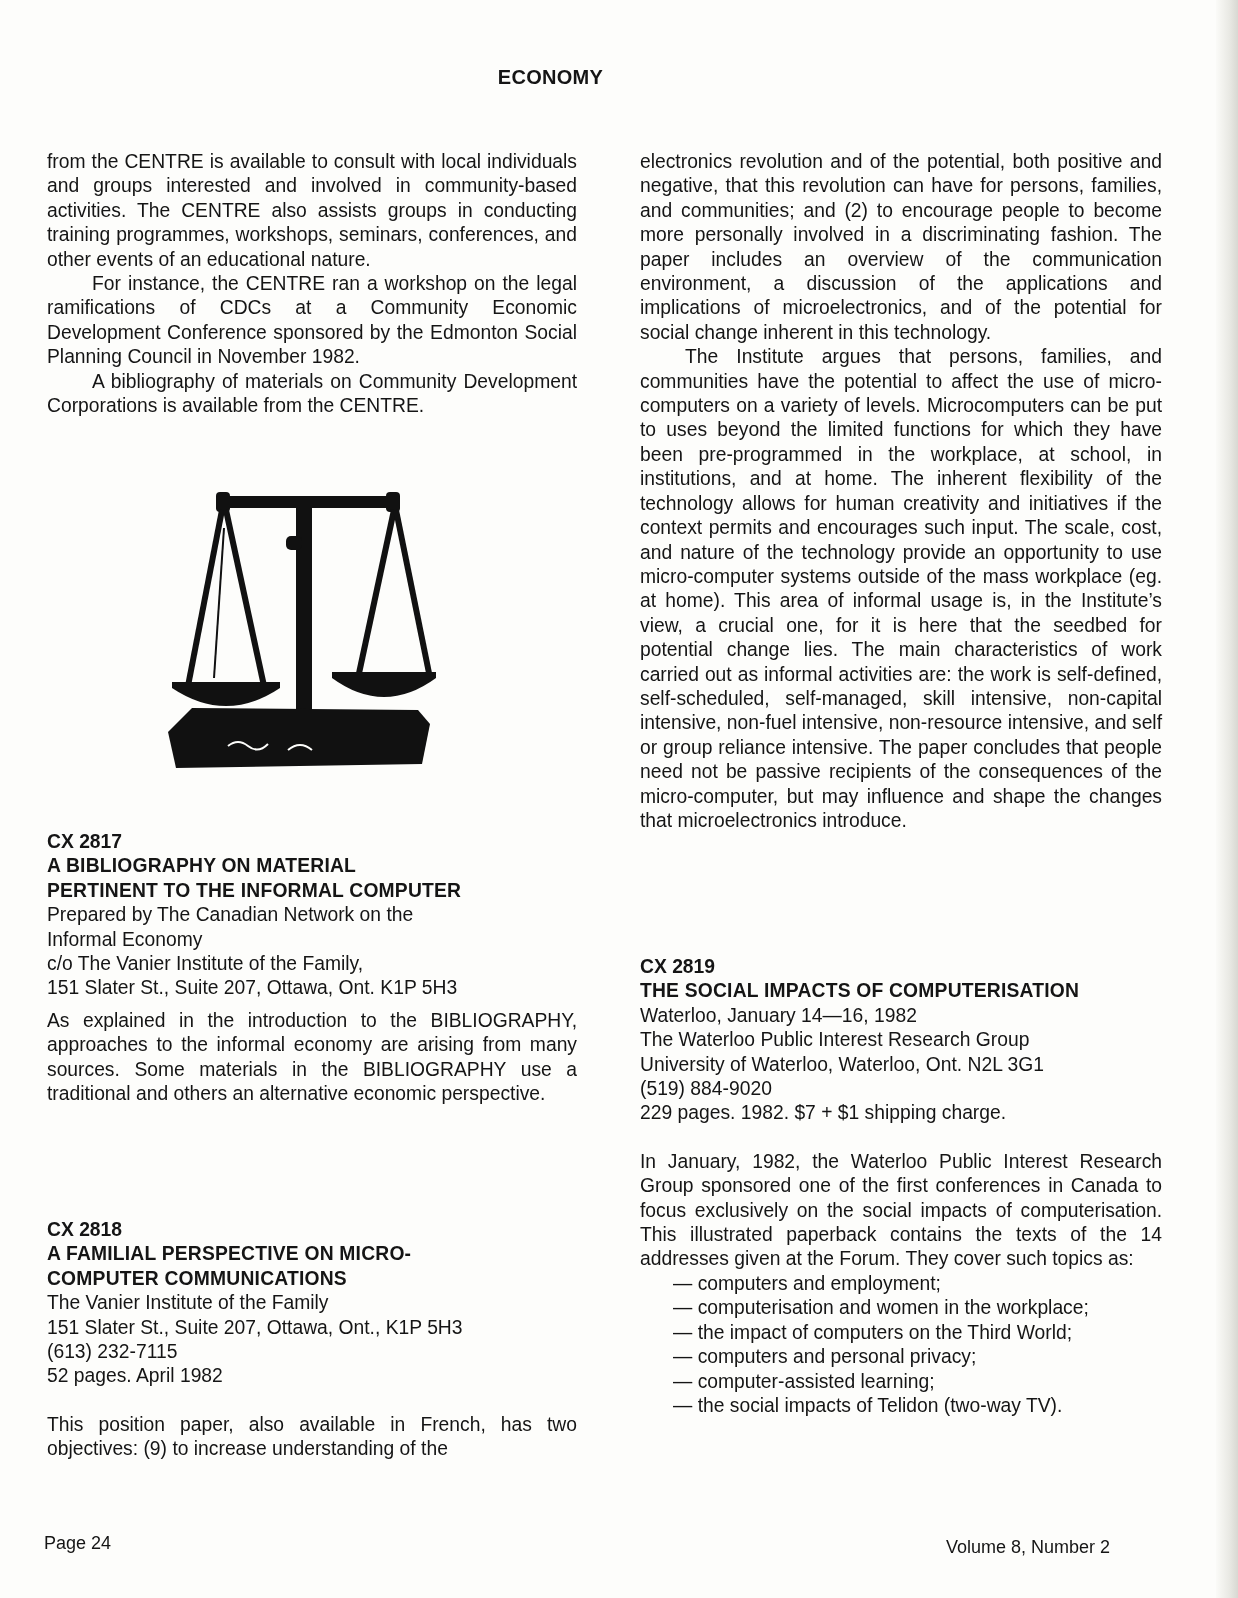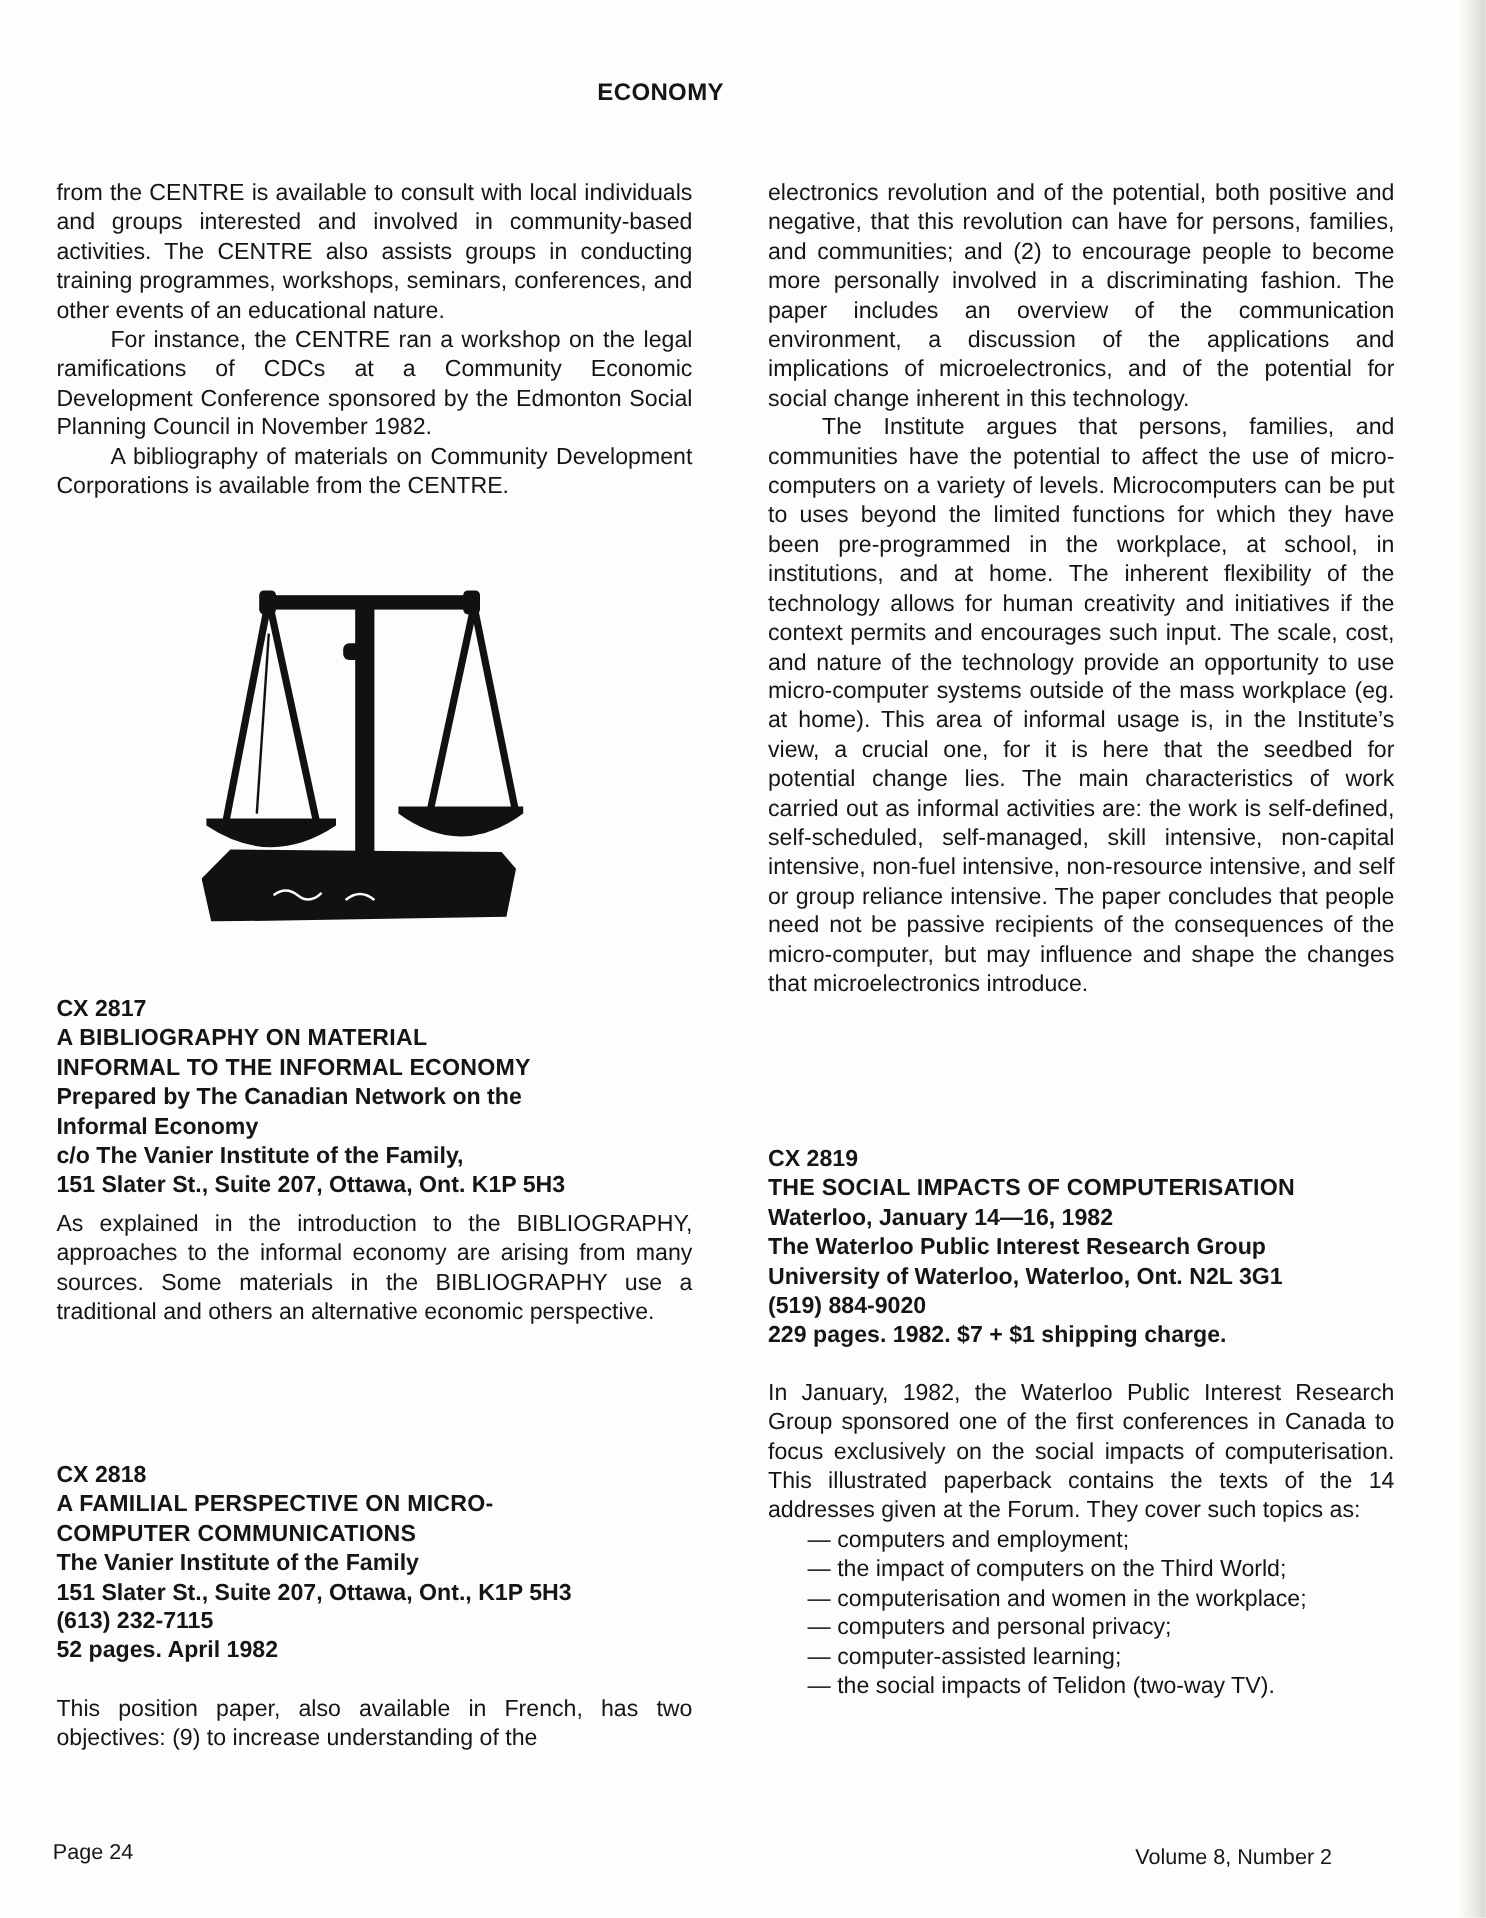--- a/index.html
+++ b/index.html
@@ -20,21 +20,21 @@
     .col { position: absolute; top: 150px; }
     .col-left { left: 47px; width: 530px; }
     .col-right { left: 640px; width: 522px; }
     .para {
       font-size: 19.3px; line-height: 24.4px; text-align: justify; margin: 0;
     }
     .indent { text-indent: 45px; }
     .entry-head { margin: 0; font-size: 19.3px; line-height: 24.4px; font-weight: bold; }
     .entry-head .code, .entry-head .title { font-weight: bold; }
     .entry-head .title { letter-spacing: 0.2px; }
-    .entry-head .meta { font-weight: bold; font-stretch: condensed; }
+    .entry-head .meta { font-weight: normal; font-stretch: condensed; }
     .topic-list { list-style: none; margin: 0; padding: 0 0 0 33px; font-size: 19.3px; line-height: 24.4px; }
     .topic-list li::before { content: "\2014\00a0"; }
     .scale-illustration {
       position: absolute; left: 168px; top: 488px; width: 272px; height: 280px;
     }
     .footer-left { position: absolute; left: 44px; top: 1533px; font-size: 18px; font-stretch: condensed; }
     .footer-right { position: absolute; left: 946px; top: 1537px; font-size: 18px; }
   </style>
 </head>
 <body>
@@ -71,21 +71,21 @@
 
     <path d="M0 244 L24 220 L250 222 L262 236 L254 276 L8 280 Z" fill="#111"></path>
     <path d="M60 258 q10 -8 20 0 q10 8 20 -2 M120 262 q12 -10 24 0" stroke="#fdfdfb" stroke-width="2" fill="none"></path>
   </svg>
 </div>
 
 <div class="col col-left" style="top:830px;">
   <div class="entry-head">
     <div class="code">CX 2817</div>
     <div class="title">A BIBLIOGRAPHY ON MATERIAL</div>
-    <div class="title">INFORMAL TO THE INFORMAL ECONOMY</div>
+    <div class="title">PERTINENT TO THE INFORMAL COMPUTER</div>
     <div class="meta">Prepared by The Canadian Network on the</div>
     <div class="meta">Informal Economy</div>
     <div class="meta">c/o The Vanier Institute of the Family,</div>
     <div class="meta">151 Slater St., Suite 207, Ottawa, Ont. K1P 5H3</div>
   </div>
   <p class="para" style="margin-top:8px;">As explained in the introduction to the BIBLIOGRAPHY, approaches to the informal economy are arising from many sources. Some materials in the BIBLIOGRAPHY use a traditional and others an alternative economic perspective.</p>
 </div>
 
 <div class="col col-left" style="top:1218px;">
   <div class="entry-head">
@@ -111,22 +111,22 @@
     <div class="title">THE SOCIAL IMPACTS OF COMPUTERISATION</div>
     <div class="meta">Waterloo, January 14—16, 1982</div>
     <div class="meta">The Waterloo Public Interest Research Group</div>
     <div class="meta">University of Waterloo, Waterloo, Ont. N2L 3G1</div>
     <div class="meta">(519) 884-9020</div>
     <div class="meta">229 pages. 1982. $7 + $1 shipping charge.</div>
   </div>
   <p class="para" style="margin-top:24px;">In January, 1982, the Waterloo Public Interest Research Group sponsored one of the first conferences in Canada to focus exclusively on the social impacts of computerisation. This illustrated paperback contains the texts of the 14 addresses given at the Forum. They cover such topics as:</p>
   <ul class="topic-list">
     <li>computers and employment;</li>
+    <li>computerisation and women in the workplace;</li>
     <li>the impact of computers on the Third World;</li>
-    <li>computerisation and women in the workplace;</li>
     <li>computers and personal privacy;</li>
     <li>computer-assisted learning;</li>
     <li>the social impacts of Telidon (two-way TV).</li>
   </ul>
 </div>
 
 <div class="footer-left">Page 24</div>
 <div class="footer-right">Volume 8, Number 2</div>
 
 </body></html>

